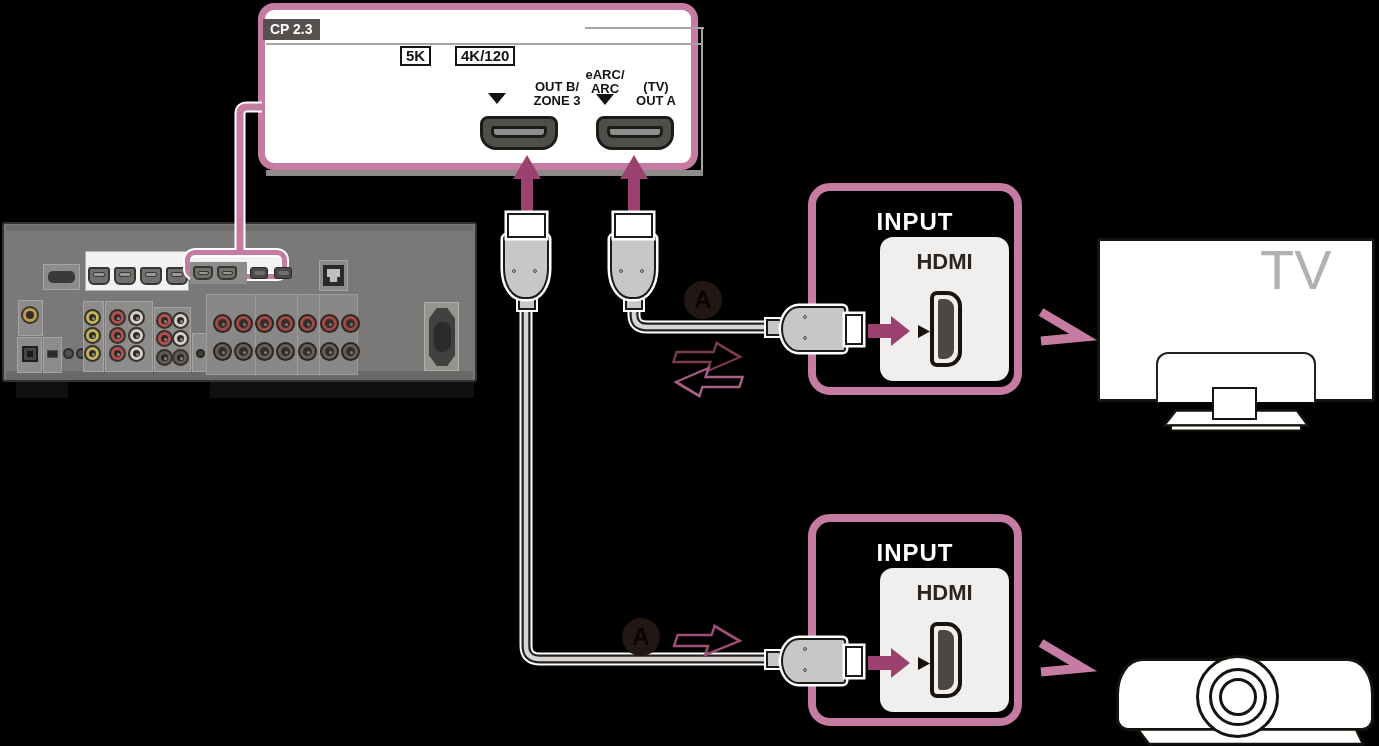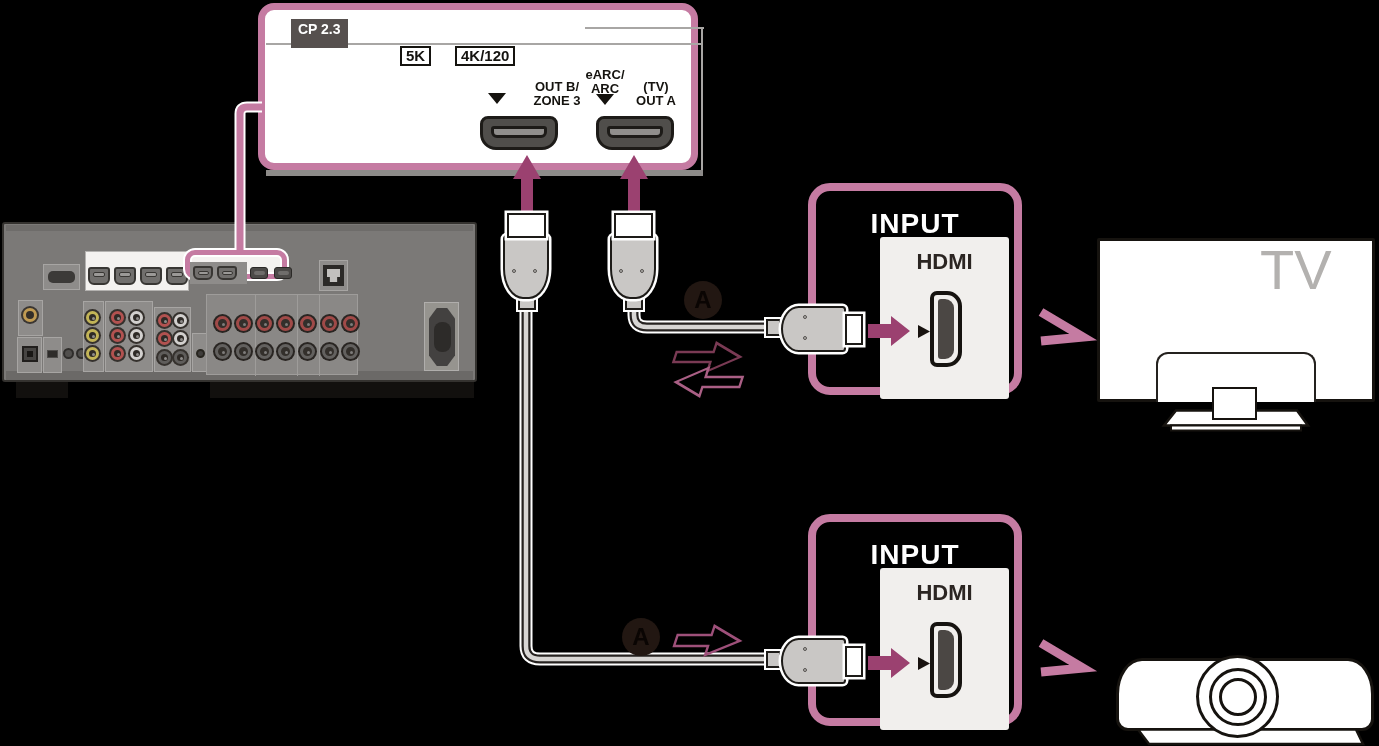--- a/index.html
+++ b/index.html
@@ -6,21 +6,21 @@
   #stage{position:relative;width:1379px;height:746px;background:#000;overflow:hidden;
          font-family:"Liberation Sans",sans-serif;}
   #stage *{box-sizing:border-box;}
   .abs{position:absolute;}
 
   
   .zoom-panel{left:258px;top:3px;width:440px;height:167px;border:7px solid #c57ba2;
               border-radius:16px;background:#fff;}
   .chassis-line{background:#a8a6a4;}
   .hdcp-badge{left:-2px;top:9px;background:#56504e;color:#fff;font-size:14px;font-weight:bold;
-              padding:2px 7px 11px;margin-left:28px;}
+              padding:2px 7px 3px;}
   .res-badge{top:36px;border:2.5px solid #15130f;color:#15130f;font-size:15px;font-weight:bold;
              line-height:16px;padding:0 4px;background:#fff;}
   .gray-zone{left:0;top:57px;width:193px;height:97px;background:#9a9896;}
   .glabel{color:#c6c4c2;font-size:13px;font-weight:bold;line-height:13.5px;text-align:center;}
   .blabel{color:#15130f;font-size:13px;font-weight:bold;line-height:13.5px;text-align:center;}
   .tri{width:0;height:0;border-left:9px solid transparent;border-right:9px solid transparent;
        border-top:11px solid #15130f;}
   .tri.gray{border-top-color:#b9b7b5;}
 
   .port{background:#504e4b;border:3px solid #1d1b18;border-radius:8px 8px 16px 16px;}
@@ -54,23 +54,23 @@
               border-radius:50%;background:#7e7c7a;}
   .term.b{border-color:#63615f;}
   .ant{position:absolute;background:#514e4c;border:2px solid #262422;border-radius:11px;}
 
   .hl-box{left:185px;top:250px;width:102px;height:29px;border:5px solid #c57ba2;border-radius:10px;
           background:#f4f2f0;box-shadow:0 0 0 2px #fff, inset 0 0 0 2px #fff;}
 
   
   .callout{width:214px;height:212px;border:8px solid #c57ba2;border-radius:22px;background:#000;}
   .callout-title{position:absolute;left:0;top:17px;width:100%;text-align:center;color:#fff;
-                 font-size:28px;font-weight:bold;letter-spacing:1px;}
-  .subpanel{position:absolute;left:64px;top:46px;width:129px;height:162px;background:#f1efed;
-            border-radius:3px;}
+                 font-size:24px;font-weight:bold;letter-spacing:1px;}
+  .subpanel{position:absolute;left:64px;top:46px;width:129px;height:144px;background:#f1efed;
+            border-radius:13px;}
   .hdmi-label{position:absolute;left:0;top:12px;width:100%;text-align:center;color:#2b2522;
               font-size:22px;font-weight:bold;}
   .hdmi-port-icon{position:absolute;left:50px;top:54px;width:32px;height:76px;background:#f1efed;
                   border:4px solid #161310;border-radius:7px 15px 15px 7px;}
   .hdmi-port-icon i{position:absolute;inset:4px;background:#4b4744;border-radius:3px 9px 9px 3px;}
 
   
   .vplug-tip{width:39px;height:25px;background:#fff;border:2.5px solid #1d1b18;box-shadow:0 0 0 2.5px #fff;}
   .vplug-body{width:46px;height:64px;background:#c9c7c5;border:2.5px solid #1d1b18;
               border-radius:4px 4px 20px 20px / 4px 4px 30px 30px;box-shadow:0 0 0 2.5px #fff;}

